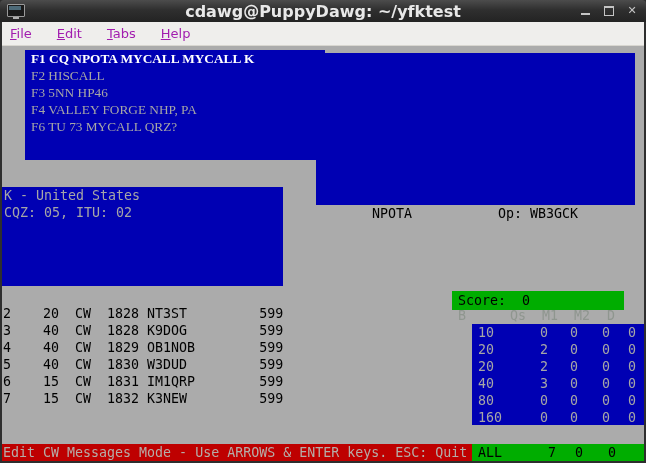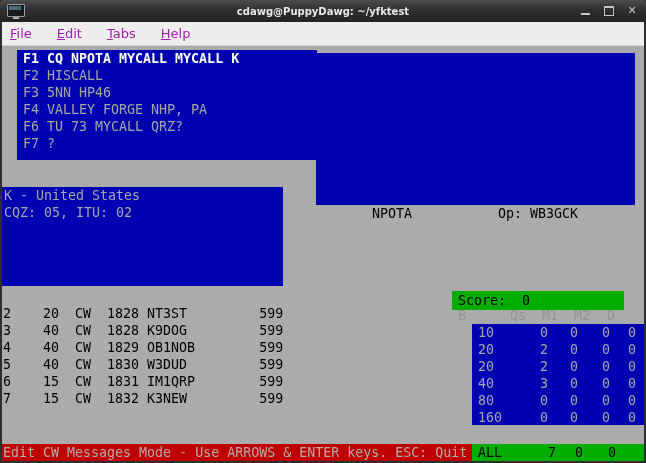--- a/index.html
+++ b/index.html
@@ -13,21 +13,21 @@
     position:absolute; left:0; top:0; width:646px; height:22px;
     background:linear-gradient(#4c4c4c,#2f2f2f 45%,#232323);
     border-radius:4px 4px 0 0;
     display:flex; align-items:center;
   }
   .win-icon { position:absolute; left:7px; top:3px; width:18px; height:16px; }
   .win-icon .screen { position:absolute; left:0; top:1px; width:16px; height:11px;
     background:#1a1a1a; border:1px solid #9a9a9a; border-radius:1px; }
   .win-icon .glint { position:absolute; left:2px; top:3px; width:12px; height:4px; background:#4d6a78; }
   .win-icon .stand { position:absolute; left:6px; top:14px; width:6px; height:2px; background:#b0b0b0; }
-  .title { flex:1; text-align:center; color:#e8e8e8; font-weight:bold; font-size:10px; }
+  .title { flex:1; text-align:center; color:#e8e8e8; font-weight:bold; font-size:16px; }
   .winbtns { position:absolute; right:8px; top:0; height:22px; display:flex; align-items:center; gap:11px; }
   .wbtn { width:12px; height:12px; position:relative; cursor:default; }
   .wbtn.min::after { content:""; position:absolute; left:1px; bottom:2px; width:9px; height:2px; background:#c4c4c4; }
   .wbtn.max::after { content:""; position:absolute; left:1px; top:1px; width:8px; height:7px;
     border:1.5px solid #c4c4c4; border-top-width:2px; }
   .wbtn.close { color:#c4c4c4; font-size:11px; font-weight:bold; line-height:12px; text-align:center; }
   
   .menubar {
     position:absolute; left:2px; top:22px; width:642px; height:24px;
     background:#efeeec; border-bottom:1px solid #d8d6d0;
@@ -38,21 +38,21 @@
   .menuitem u { text-decoration:underline; }
   
   .term {
     position:absolute; left:2px; top:46px; width:642px; height:415px;
     background:#ababab;
     font-family:"DejaVu Sans Mono","Liberation Mono",monospace;
     font-size:13.3px; line-height:17px; color:#000;
   }
   .term * { position:absolute; box-sizing:border-box; }
   .panel { background:#0000b3; color:#a6a6a6; }
-  .panel-macros { left:15px; top:4px; width:300px; height:110px; }
+  .panel-macros { left:23px; top:4px; width:300px; height:110px;font-family:Liberation Serif, serif; }
   .macro-line { position:relative; display:block; left:6px; height:17px; white-space:pre; }
   .macro-line.active { color:#ffffff; font-weight:bold; }
   .panel-qso { left:314px; top:7px; width:319px; height:152px; }
   .panel-dx { left:0px; top:141px; width:281px; height:99px; }
   .dx-line { position:relative; display:block; left:2px; height:17px; white-space:pre; }
   .lbl-contest { left:370px; top:159px; color:#000; }
   .lbl-op { left:496px; top:159px; color:#000; }
   .loglines { left:1px; top:259px; width:460px; height:102px; }
   .logline { position:relative; display:block; height:17px; white-space:pre; }
   
@@ -103,21 +103,20 @@
   </div>
 
   <div class="term">
 
     <div class="panel panel-macros">
       <span class="macro-line active">F1 CQ NPOTA MYCALL MYCALL K</span>
       <span class="macro-line">F2 HISCALL</span>
       <span class="macro-line">F3 5NN HP46</span>
       <span class="macro-line">F4 VALLEY FORGE NHP, PA</span>
       <span class="macro-line">F6 TU 73 MYCALL QRZ?</span>
-      <span class="macro-line">F7 ?</span>
     </div>
 
     <div class="panel panel-qso"></div>
 
     <div class="panel panel-dx">
       <span class="dx-line">K - United States</span>
       <span class="dx-line">CQZ: 05, ITU: 02</span>
     </div>
 
     <span class="lbl-contest">NPOTA</span>

